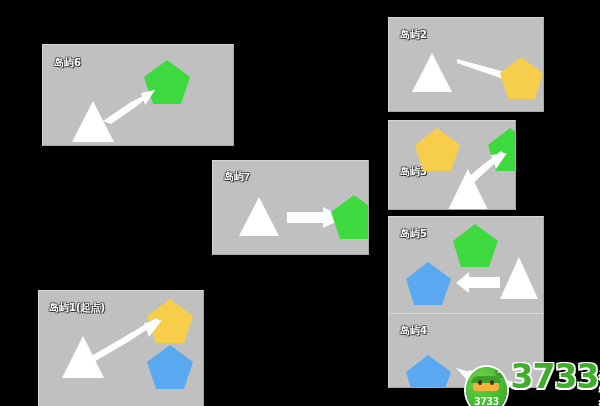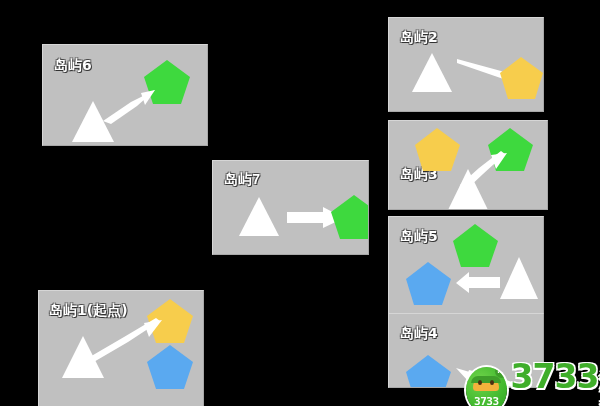--- a/index.html
+++ b/index.html
@@ -22,21 +22,21 @@
     border-top: 1px solid #d6d6d6;
     border-left: 1px solid #d6d6d6;
     border-right: 1px solid #a8a8a8;
     border-bottom: 1px solid #a8a8a8;
     overflow: hidden;
   }
   .panel-label {
     position: absolute;
     color: #ffffff;
     font-weight: bold;
-    font-size: 14px;
+    font-size: 10px;
     line-height: 1;
     letter-spacing: 0px;
     white-space: nowrap;
     text-shadow:
       1px 1px 0 rgba(40,40,40,0.85),
       -1px 1px 0 rgba(40,40,40,0.55),
       1px -1px 0 rgba(40,40,40,0.55),
       -1px -1px 0 rgba(40,40,40,0.55);
     pointer-events: none;
   }
@@ -162,21 +162,21 @@
     line-height: 12px;
     text-align: center;
     font-weight: bold;
   }
 </style>
 </head>
 <body>
 
 <div id="stage">
 
-  <div class="panel" style="left:42px; top:44px; width:166px; height:102px;">
+  <div class="panel" style="left:42px; top:44px; width:192px; height:102px;">
     <div class="panel-label" style="left:11px; top:13px;">岛屿6</div>
 
     <div class="shape" style="left:100px; top:14px;">
       <svg width="48" height="46" viewBox="0 0 48 46">
         <polygon points="24,1 47,18 38,45 10,45 1,18" fill="#3ed93e"></polygon>
       </svg>
     </div>
 
     <div class="shape" style="left:28px; top:56px;">
       <svg width="44" height="42" viewBox="0 0 44 42">
@@ -259,21 +259,21 @@
       </svg>
     </div>
 
     <div class="shape" style="left:110px; top:38px;">
       <svg width="45" height="44" viewBox="0 0 45 44">
         <polygon points="22,1 44,17 36,43 9,43 1,17" fill="#f7cd4c"></polygon>
       </svg>
     </div>
   </div>
 
-  <div class="panel" style="left:388px; top:120px; width:160px; height:90px;">
+  <div class="panel" style="left:388px; top:120px; width:128px; height:90px;">
     <div class="panel-label" style="left:11px; top:46px;">岛屿3</div>
 
     <div class="shape" style="left:25px; top:6px;">
       <svg width="47" height="45" viewBox="0 0 47 45">
         <polygon points="23,1 46,18 37,44 9,44 1,18" fill="#f7cd4c"></polygon>
       </svg>
     </div>
 
     <div class="shape" style="left:98px; top:6px;">
       <svg width="47" height="45" viewBox="0 0 47 45">

